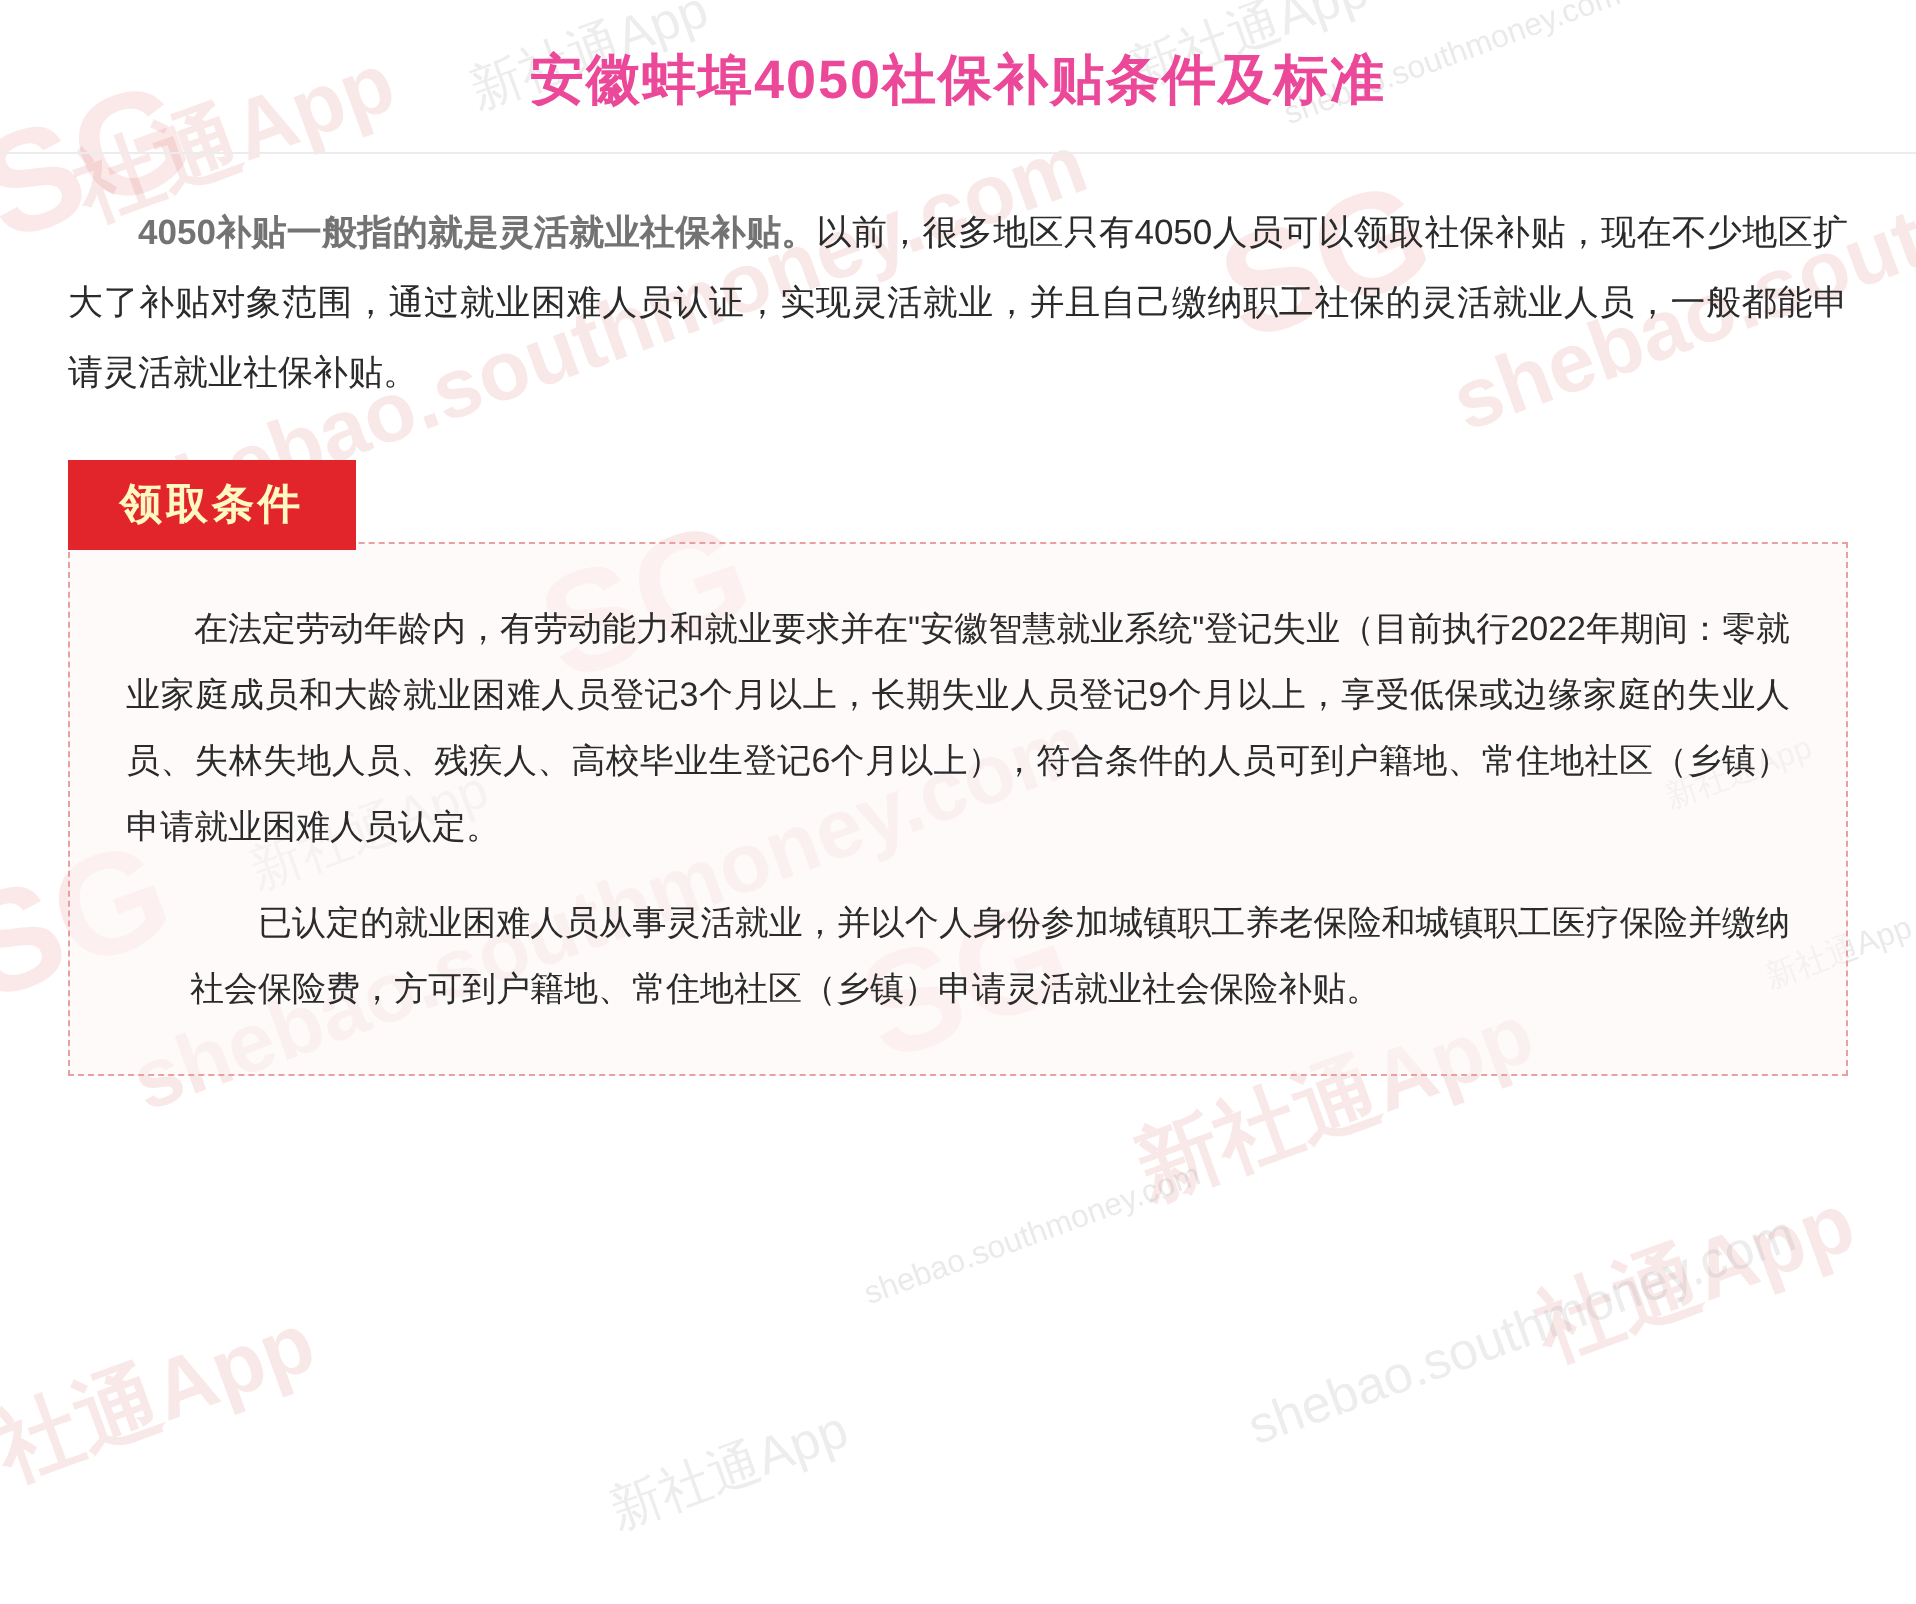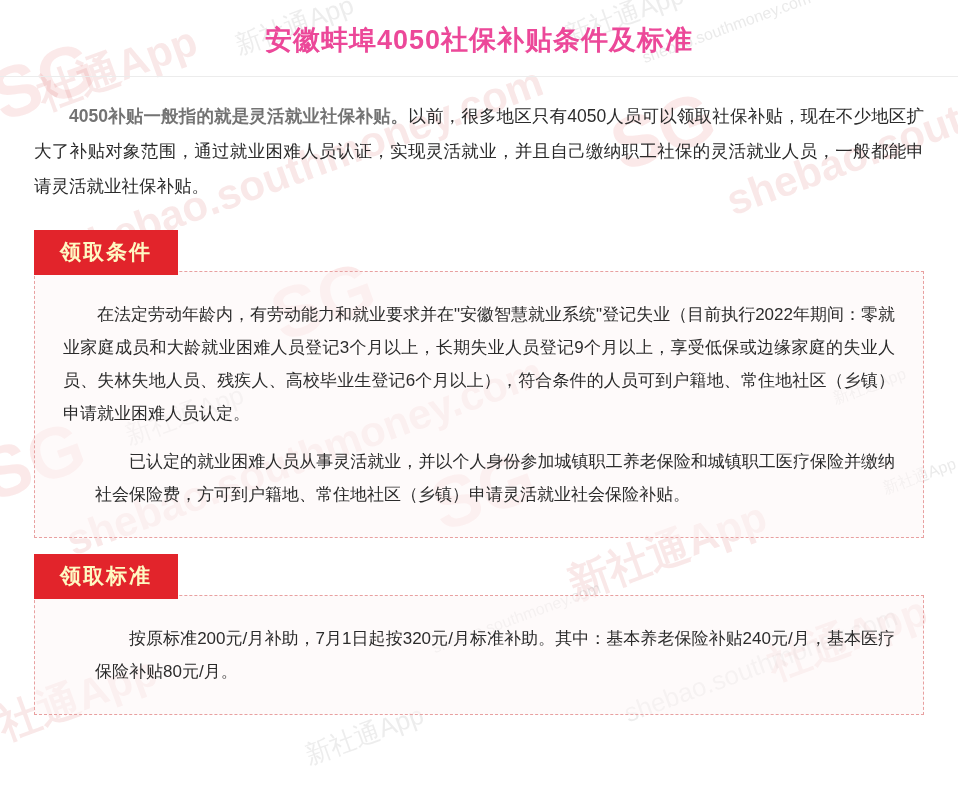--- a/index.html
+++ b/index.html
@@ -157,21 +157,15 @@
   </div>
 
   <div class="section">
     <div class="sec-head">领取条件</div>
     <div class="sec-body tall">
       <p>在法定劳动年龄内，有劳动能力和就业要求并在"安徽智慧就业系统"登记失业（目前执行2022年期间：零就业家庭成员和大龄就业困难人员登记3个月以上，长期失业人员登记9个月以上，享受低保或边缘家庭的失业人员、失林失地人员、残疾人、高校毕业生登记6个月以上），符合条件的人员可到户籍地、常住地社区（乡镇）申请就业困难人员认定。</p>
       <p>已认定的就业困难人员从事灵活就业，并以个人身份参加城镇职工养老保险和城镇职工医疗保险并缴纳社会保险费，方可到户籍地、常住地社区（乡镇）申请灵活就业社会保险补贴。</p>
     </div>
   </div>
 
-  <div class="section">
-    <div class="sec-head">领取标准</div>
-    <div class="sec-body short">
-      <p>按原标准200元/月补助，7月1日起按320元/月标准补助。其中：基本养老保险补贴240元/月，基本医疗保险补贴80元/月。</p>
-    </div>
-  </div>
 
 
 </div>
 
 </body></html>

